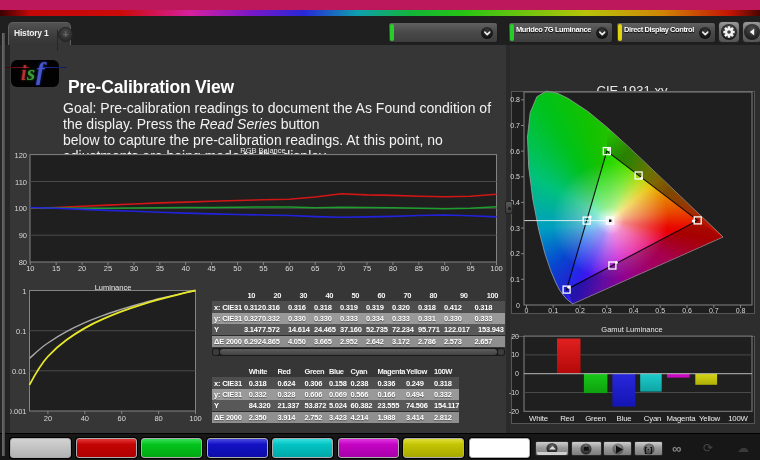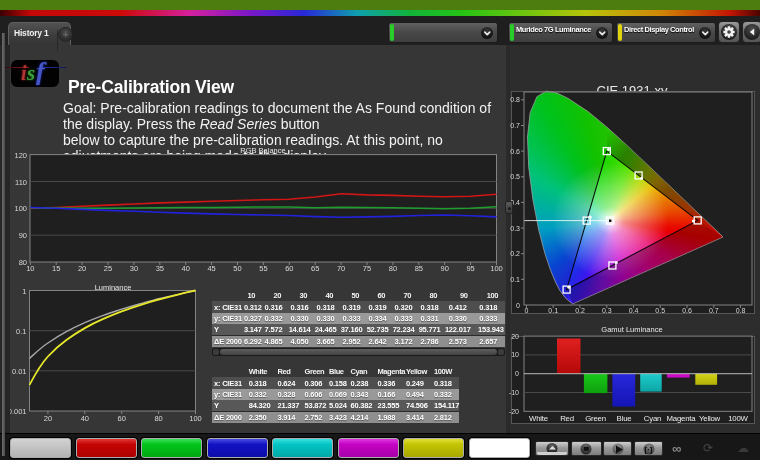--- a/index.html
+++ b/index.html
@@ -1,15 +1,15 @@
 <!DOCTYPE html>
 <html><head><meta charset="utf-8"><style>
 *{margin:0;padding:0;box-sizing:border-box}
 body{width:760px;height:460px;overflow:hidden;background:#000;font-family:"Liberation Sans",sans-serif}
-#app{position:relative;width:760px;height:368px;background:#4d7c0f}
+#app{position:relative;width:760px;height:368px;background:#be185d}
 .abs{position:absolute}
 #rainbow{left:0;top:10px;width:760px;height:6px;background:linear-gradient(90deg,#3a0000 0%,#c40808 4%,#cc0a0a 16%,#d6209e 25%,#7a18c8 33%,#2828d8 40%,#0f9fae 47%,#12b53a 54%,#27c414 61%,#b6c40a 77%,#d08606 87%,#c41504 96%,#4a0500 100%)}
 #tabbar{left:0;top:16px;width:760px;height:29px;background:#1f1f1f;z-index:5}
 #tab{left:8px;top:6px;width:63px;height:23px;background:linear-gradient(#525252,#3c3c3c 60%,#353535);border:1px solid #5f5f5f;border-bottom:none;border-radius:5px 5px 0 0;color:#f0f0f0;font-size:8.5px;font-weight:bold;letter-spacing:-0.2px;line-height:21px;padding-left:5px}
 #tabdiv{left:48px;top:7px;width:1px;height:21px;background:#272727}
 #tabplus{left:49px;top:4px;width:15px;height:15px;border-radius:50%;background:radial-gradient(circle at 50% 35%,#4a4a4a,#2b2b2b 70%);border:1px solid #232323;color:#666;font-size:10px;text-align:center;line-height:13px}
 #content{left:0;top:45px;width:760px;height:388px;background:#363636}
 #sidebar{left:0;top:16px;width:10px;height:417px;background:#262626}
 #sideline{left:2px;top:33px;width:2.5px;height:423px;background:linear-gradient(90deg,#6e6e6e,#484848);z-index:6}
 #rpanel{left:510px;top:45px;width:250px;height:388px;background:#2d2d2d}
@@ -20,21 +20,21 @@
 .dcirc svg{position:absolute;left:0;top:0}
 .gbtn{top:5px;height:22px;background:linear-gradient(#9a9a9a,#6a6a6a 50%,#555);border:1px solid #222;border-radius:4px}
 .gbtn .ic{position:absolute;left:50%;top:50%;transform:translate(-50%,-50%);width:16px;height:16px;border-radius:50%;background:radial-gradient(circle at 50% 32%,#4e4e4e,#1e1e1e 72%)}
 #logo{left:11px;top:60px;width:48px;height:27px;background:#020202;border-radius:6px;overflow:visible}
 #logo .ln{position:absolute;top:6.5px;height:1.3px}
 #logo .ch{position:absolute;font-family:"Liberation Serif",serif;font-style:italic;font-weight:bold}
 #title{left:68px;top:77px;color:#fff;font-size:17.5px;font-weight:bold;letter-spacing:-0.2px}
 #goal{left:63px;top:99.5px;width:450px;color:#f2f2f2;font-size:14px;line-height:16px}
 table{border-collapse:collapse;table-layout:fixed;color:#fff;font-size:7.5px;letter-spacing:-0.2px;font-weight:bold}
 td,th{padding:0;height:11.4px;overflow:visible;white-space:nowrap;font-weight:bold}
-.t1 td{text-align:center;padding-right:3px}
+.t1 td{text-align:left;padding-right:3px}
 .t1 th{text-align:right;padding-right:7px}
 .t2 td,.t2 th{text-align:left;padding-left:2px}
 .rowlab{text-align:left!important;padding-left:2px!important}
 .rx td{background:#4e4e4e}
 .ryy td{background:#999;text-shadow:0 1px 1px #555}
 .rY td{background:#585858}
 .rdE td{background:#8f8f8f;text-shadow:0 1px 1px #555}
 tr.hdr td,tr.hdr th{background:transparent;color:#f5f5f5;letter-spacing:-0.4px}
 #bottombar{left:0;top:433px;width:760px;height:27px;background:#171717;border-top:1px solid #000}
 .sw{position:absolute;top:4px;width:61px;height:20px;border-radius:3px;border:1px solid #adadad;box-shadow:0 0 0 1px #000}
@@ -309,21 +309,21 @@
           <td>0.336</td>
           <td>0.249</td>
           <td>0.318</td>
         </tr>
     <tr class="ryy">
           <td class="rowlab">y: CIE31</td>
           <td>0.332</td>
           <td>0.328</td>
           <td>0.606</td>
           <td>0.069</td>
-          <td>0.343</td>
+          <td>0.566</td>
           <td>0.166</td>
           <td>0.494</td>
           <td>0.332</td>
         </tr>
     <tr class="rY">
           <td class="rowlab">Y</td>
           <td>84.320</td>
           <td>21.337</td>
           <td>53.872</td>
           <td>5.024</td>

